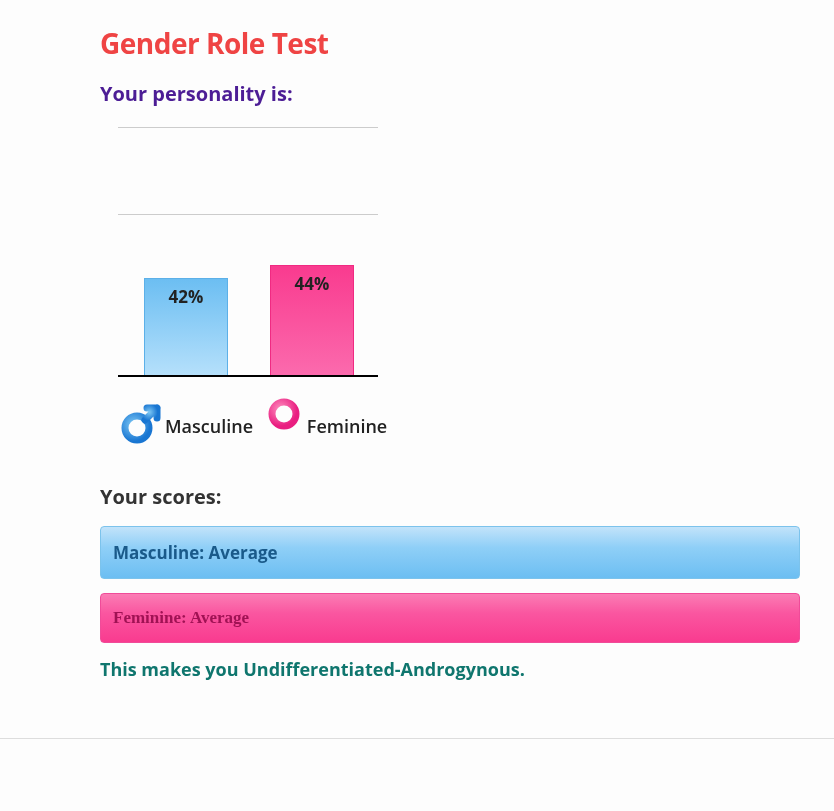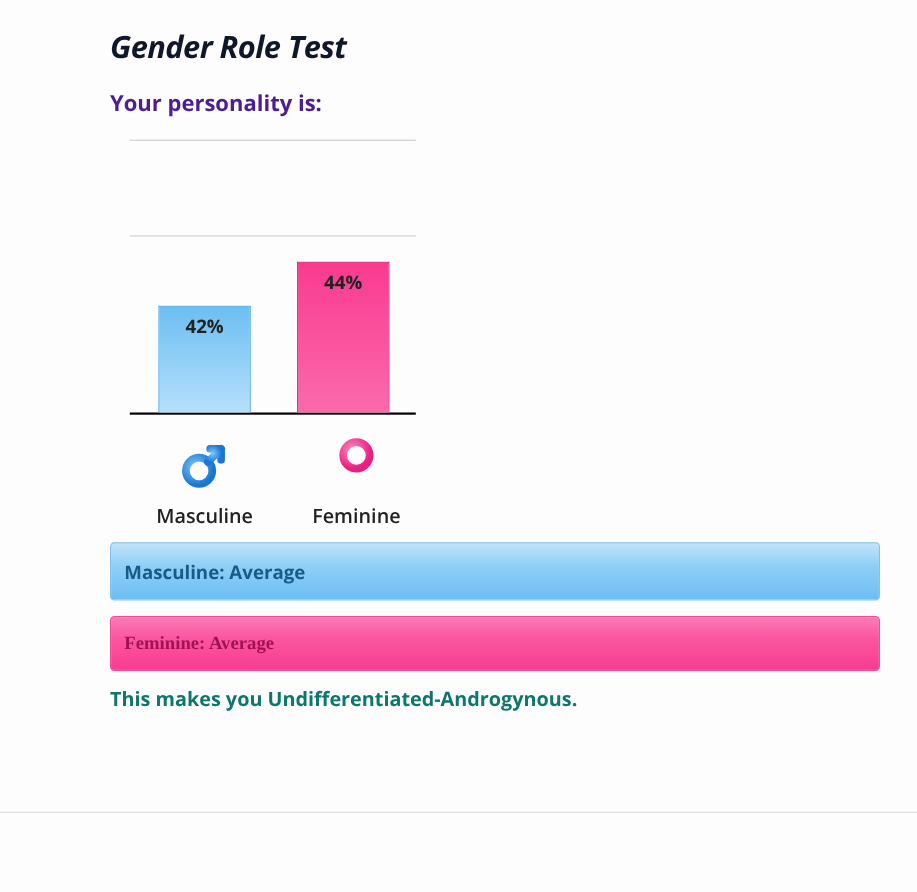--- a/index.html
+++ b/index.html
@@ -14,24 +14,23 @@
       width: 834px;
       height: 811px;
       position: relative;
     }
     .container {
       padding: 24px 100px 20px 100px;
     }
     h1.page-title {
       font-size: 28px;
       font-weight: 700;
-      color: #0f172a;
+      color: #ef4444;
       margin-bottom: 18px;
       letter-spacing: -0.5px;
-      font-style: italic;
     }
     h2.subtitle {
       font-size: 20px;
       font-weight: 700;
       color: #4c1d95;
       margin-bottom: 20px;
     }
     .chart-area {
       width: 280px;
       margin-left: 18px;
@@ -87,23 +86,23 @@
       color: #222;
     }
     .axis-labels {
       display: flex;
       gap: 30px;
       padding-left: 14px;
       margin-top: 18px;
     }
     .axis-item {
       display: flex;
-      flex-direction: column;
       align-items: center;
       width: 108px;
+      justify-content: center;
     }
     .icon-wrap {
       height: 56px;
       display: flex;
       align-items: center;
       justify-content: center;
       margin-bottom: 6px;
     }
     .axis-text {
       font-size: 18px;
@@ -160,21 +159,21 @@
   <h2 class="subtitle">Your personality is:</h2>
 
   <div class="chart-area">
     <div class="chart-grid">
       <div class="gridline g1"></div>
       <div class="gridline g2"></div>
       <div class="bars">
         <div class="bar masculine" id="bar-0" style="height: 97.5px;">
           <div class="bar-label">42%</div>
         </div>
-        <div class="bar feminine" id="bar-1" style="height: 137px;">
+        <div class="bar feminine" id="bar-1" style="height: 110px;">
           <div class="bar-label">44%</div>
         </div>
       </div>
     </div>
 
     <div class="axis-labels">
       <div class="axis-item">
         <div class="icon-wrap">
           <svg width="46" height="46" viewBox="0 0 46 46">
             <defs>
@@ -205,20 +204,21 @@
               <line x1="23" y1="29" x2="23" y2="48" stroke="url(#fgrad)" stroke-width="7" stroke-linecap="round"></line>
               <line x1="14" y1="40" x2="32" y2="40" stroke="url(#fgrad)" stroke-width="7" stroke-linecap="round"></line>
             </g>
           </svg>
         </div>
         <div class="axis-text">Feminine</div>
       </div>
     </div>
   </div>
 
+  <h2 class="scores-title">Your scores:</h2>
 
   <div class="score-bar masculine">Masculine: Average</div>
   <div class="score-bar feminine">Feminine: Average</div>
 
   <div class="result-text">This makes you Undifferentiated-Androgynous.</div>
 
 </div>
 
 <div class="footer-line"></div>
 

